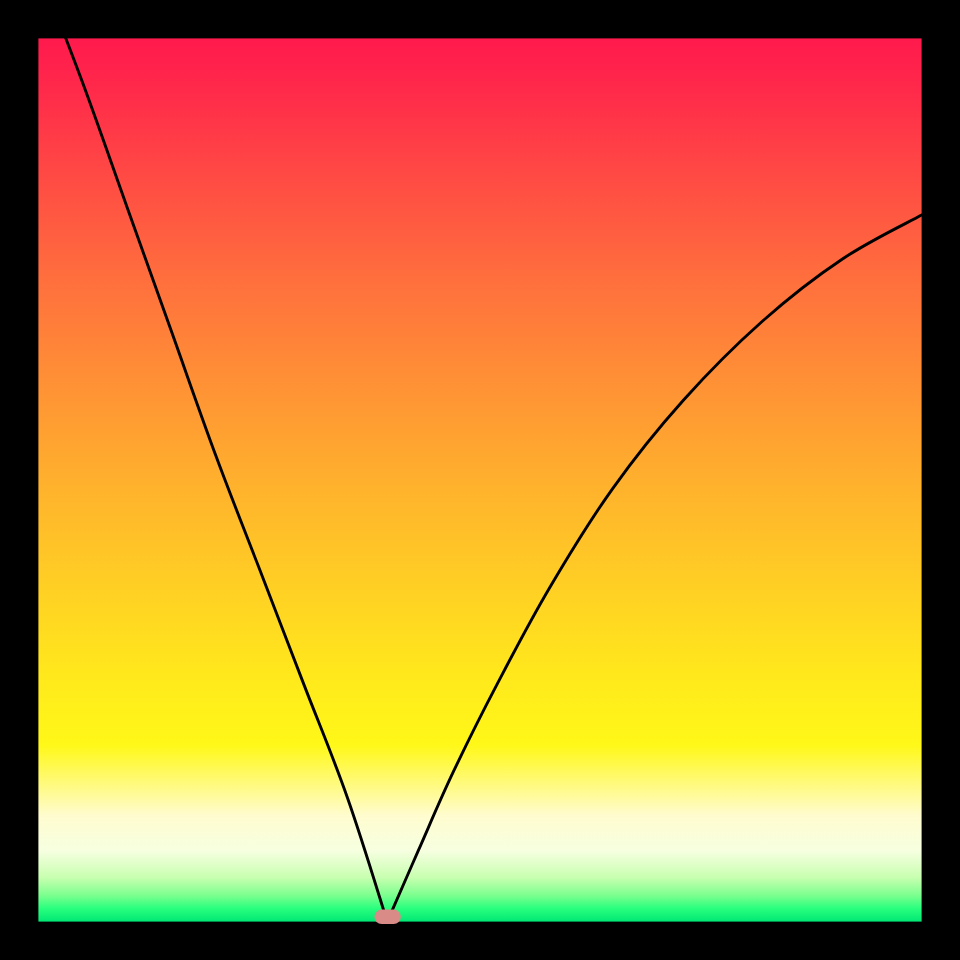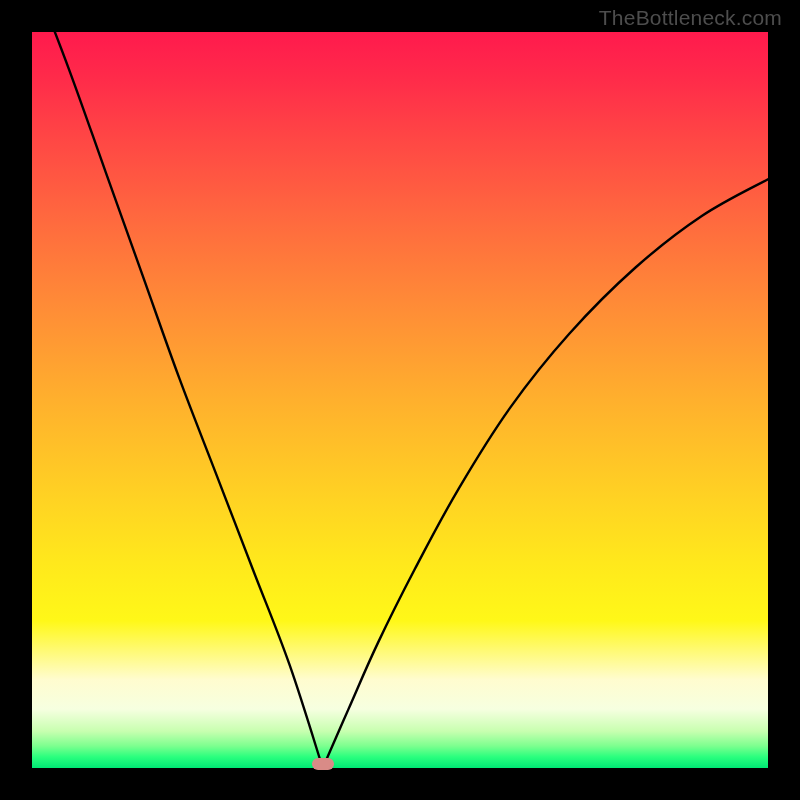--- a/index.html
+++ b/index.html
@@ -75,21 +75,20 @@
     stroke-width: 2.4;
     stroke-linecap: round;
     stroke-linejoin: round;
   }
 </style>
 </head>
 <body>
 
 <div class="frame">
 
-  <div class="watermark">TheBottleneck.com</div>
 
   <div class="plot-area">
     <svg class="curve" viewBox="0 0 736 736" preserveAspectRatio="none">
       <path d="M 0.00 -58.88 C 6.62 -41.66, 23.55 1.03, 36.80 36.80 C 50.05 72.57, 60.35 102.75, 73.60 139.84 C 86.85 176.93, 97.15 205.79, 110.40 242.88 C 123.65 279.97, 133.95 310.15, 147.20 345.92 C 160.45 381.69, 170.75 407.16, 184.00 441.60 C 197.25 476.04, 207.55 502.84, 220.80 537.28 C 234.05 571.72, 245.01 597.19, 257.60 632.96 C 270.19 668.73, 284.76 717.45, 290.72 736.00"></path>
       <path d="M 290.72 736.00 C 295.36 725.40, 306.54 699.64, 316.48 677.12 C 326.42 654.60, 334.00 636.05, 345.92 610.88 C 357.84 585.71, 368.15 565.10, 382.72 537.28 C 397.29 509.46, 409.66 485.47, 426.88 456.32 C 444.10 427.17, 458.53 403.18, 478.40 375.36 C 498.27 347.54, 514.76 326.93, 537.28 301.76 C 559.80 276.59, 579.67 256.72, 603.52 235.52 C 627.37 214.32, 645.91 199.90, 669.76 184.00 C 693.61 168.10, 724.08 153.82, 736.00 147.20"></path>
     </svg>
     <div class="marker" style="left: 290.72px; top: 732.32px;"></div>
   </div>
 
 </div>

